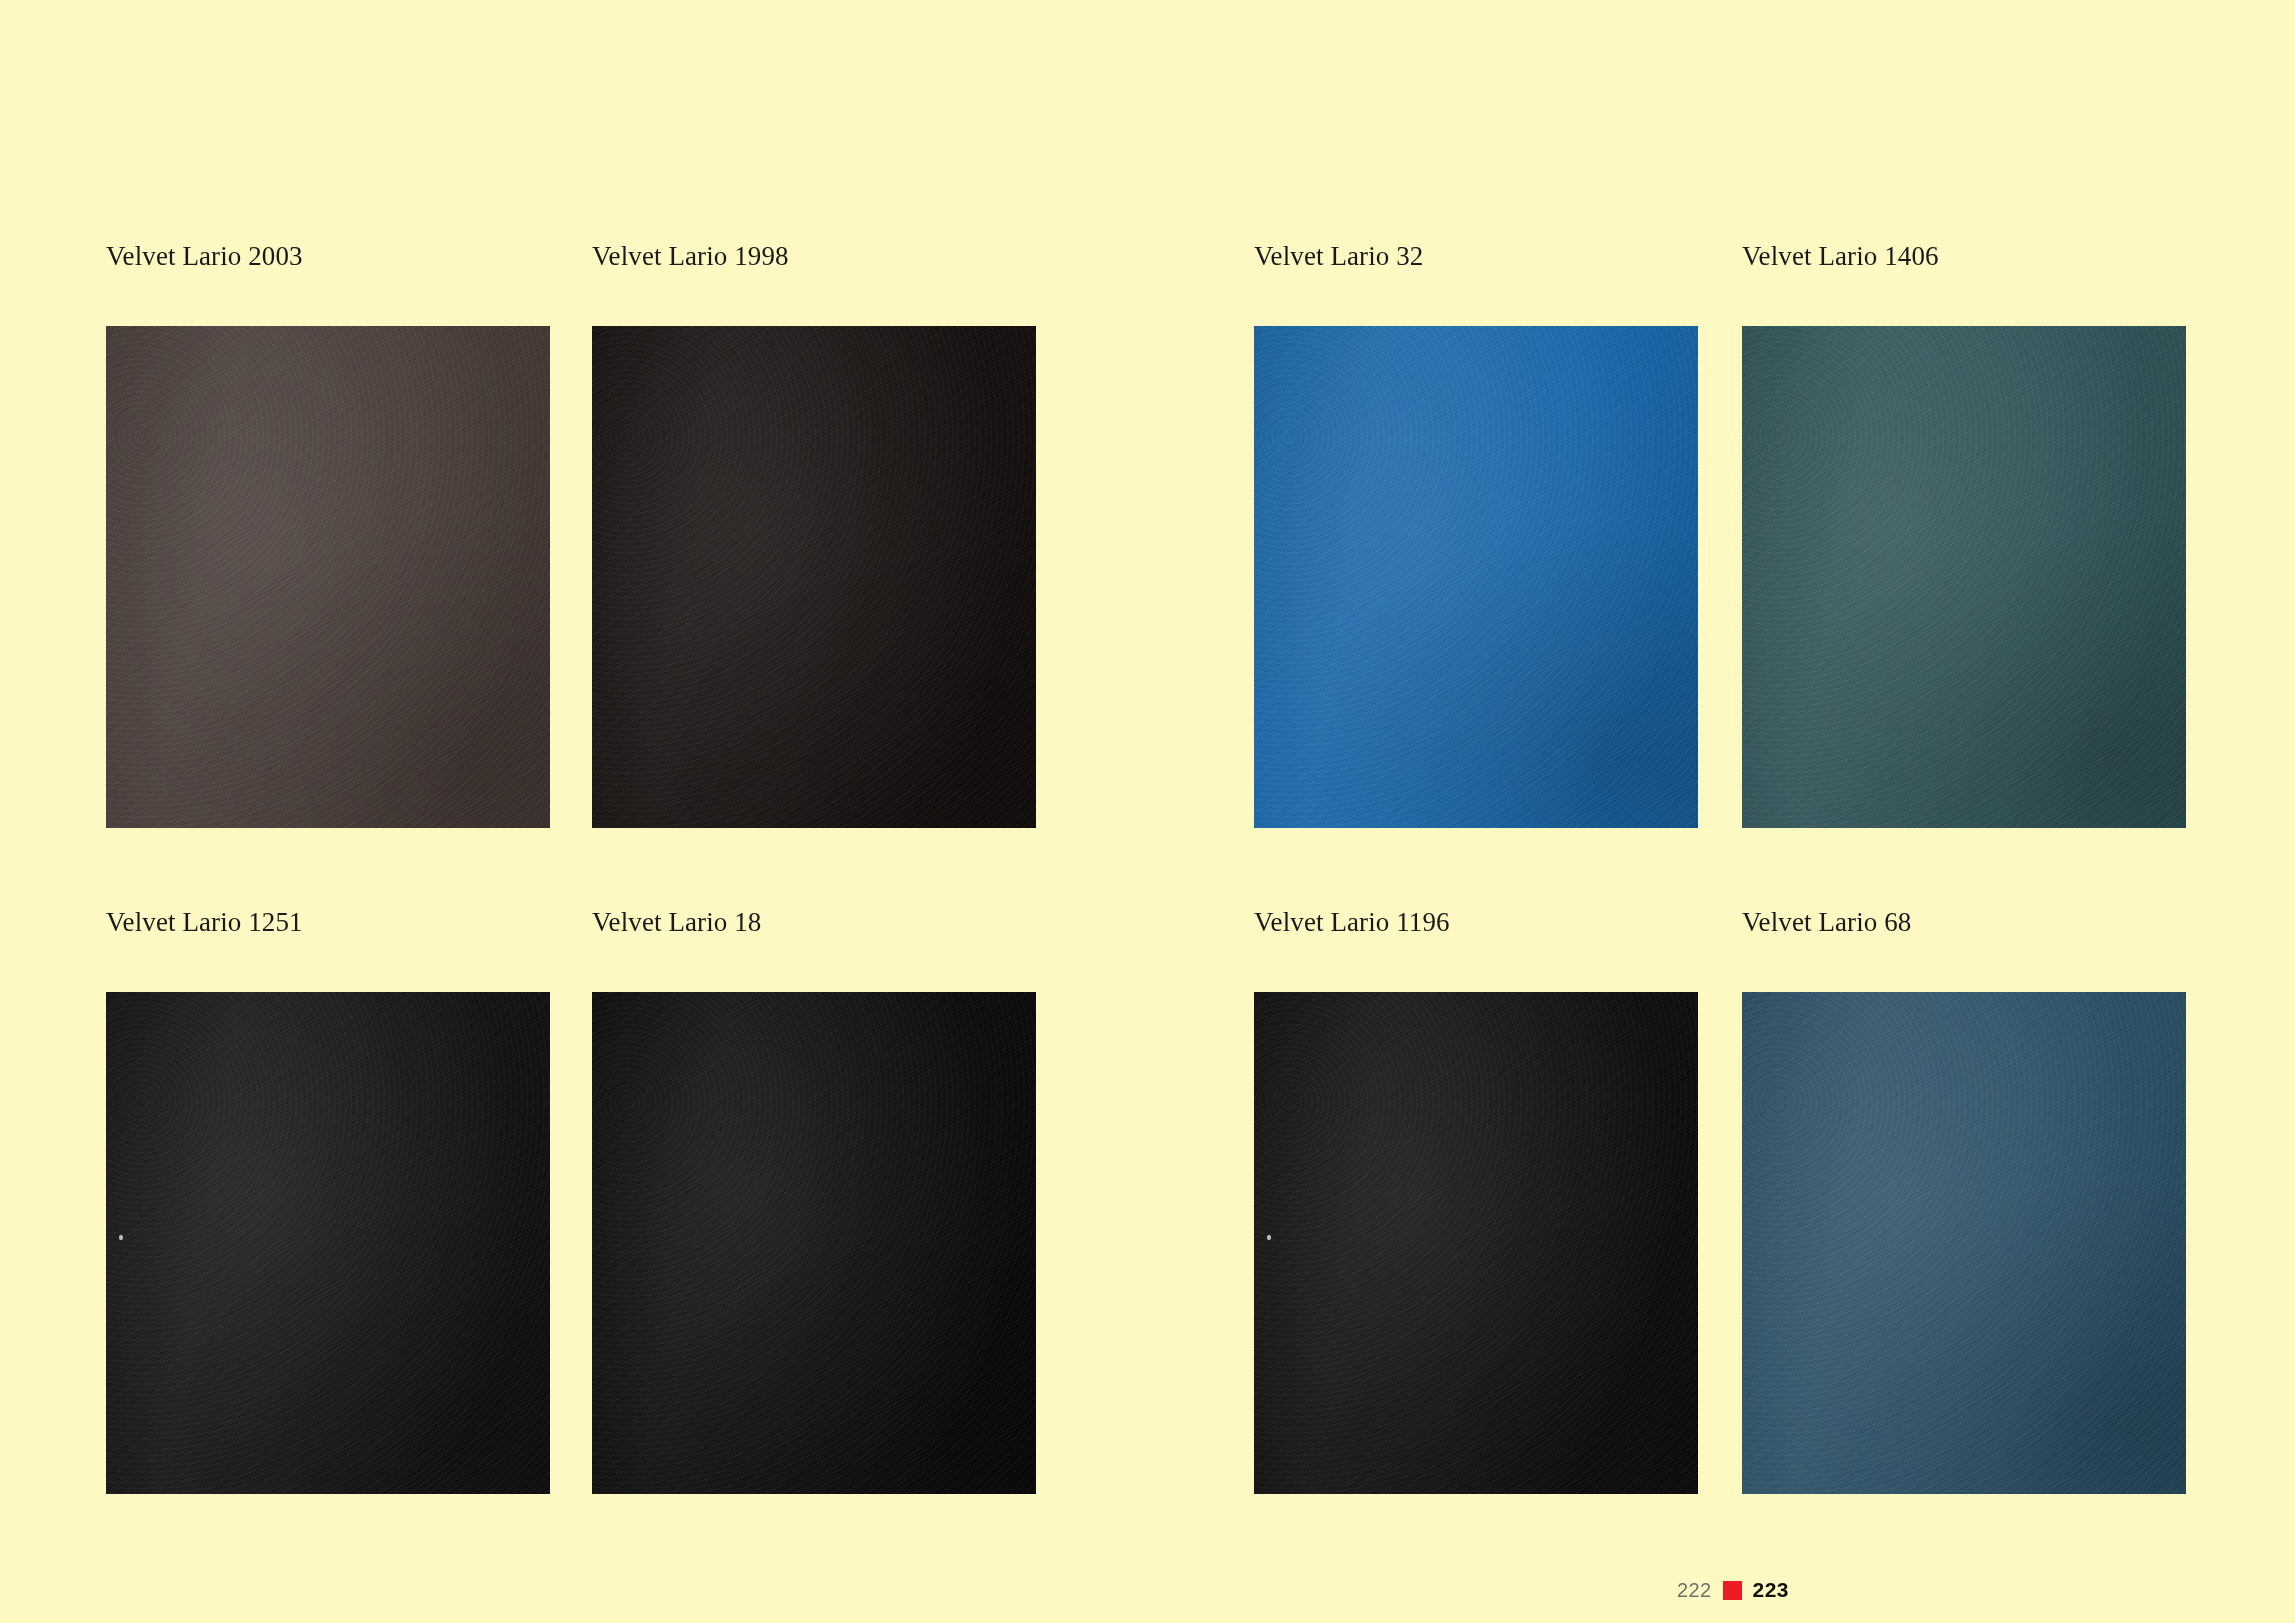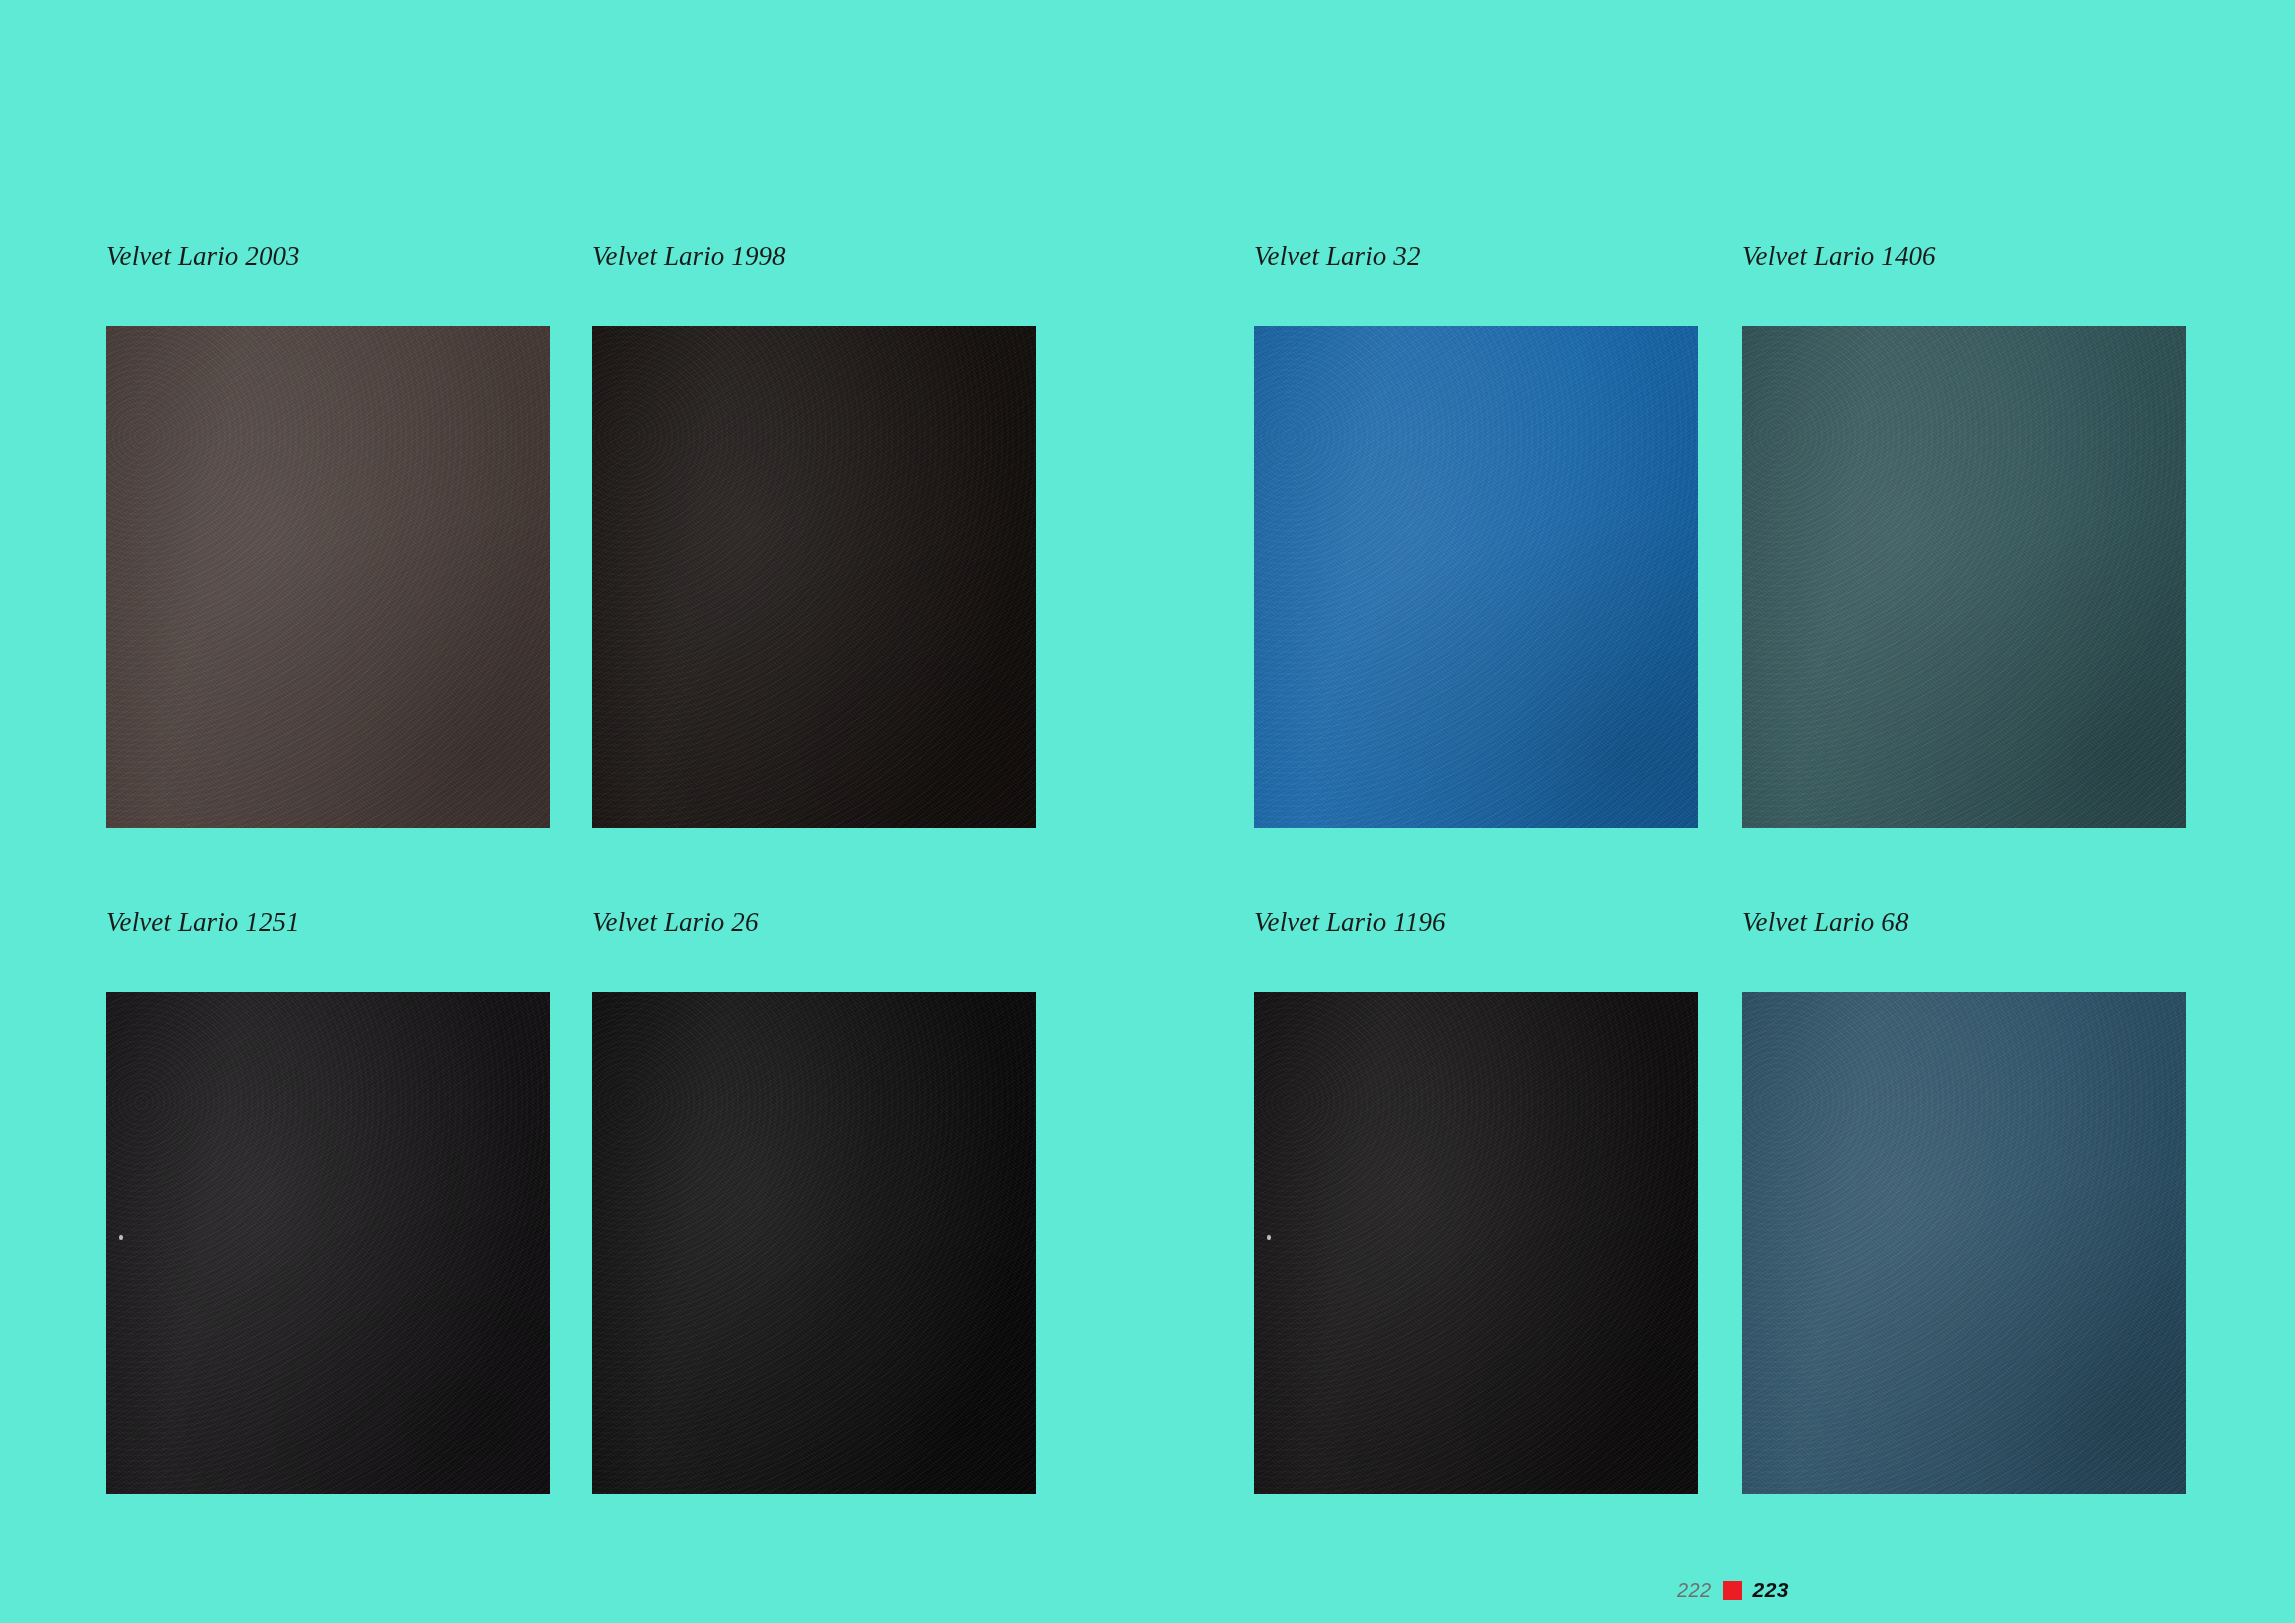--- a/index.html
+++ b/index.html
@@ -11,23 +11,22 @@
 
   body {
     font-family: "Liberation Serif", "DejaVu Serif", serif;
     -webkit-font-smoothing: antialiased;
   }
 
   #page {
     position: relative;
     width: 2296px;
     height: 1624px;
-    background: #5eead4;
+    background: #fef9c3;
     overflow: hidden;
-    font-style: italic;
   }
 
   
 
   .swatch-grid {
     position: absolute;
     left: 0;
     top: 0;
     width: 2296px;
     height: 1624px;
@@ -190,21 +189,21 @@
       <div class="swatch-cell" style="left: 106px; top: 909px;">
         <div class="swatch-label">Velvet Lario 1251</div>
         <div class="swatch-chip">
           <div class="base" style="background: rgb(17, 15, 17);"></div>
           <div class="nap"></div>
           <div class="grain"></div>
           <div class="speck" style="left: 13px; top: 243px;"></div>
         </div>
       </div>
       <div class="swatch-cell" style="left: 592px; top: 909px;">
-        <div class="swatch-label">Velvet Lario 26</div>
+        <div class="swatch-label">Velvet Lario 18</div>
         <div class="swatch-chip">
           <div class="base" style="background: rgb(9, 8, 9);"></div>
           <div class="nap"></div>
           <div class="grain"></div>
         </div>
       </div>
       <div class="swatch-cell" style="left: 1254px; top: 909px;">
         <div class="swatch-label">Velvet Lario 1196</div>
         <div class="swatch-chip">
           <div class="base" style="background: rgb(13, 11, 12);"></div>

